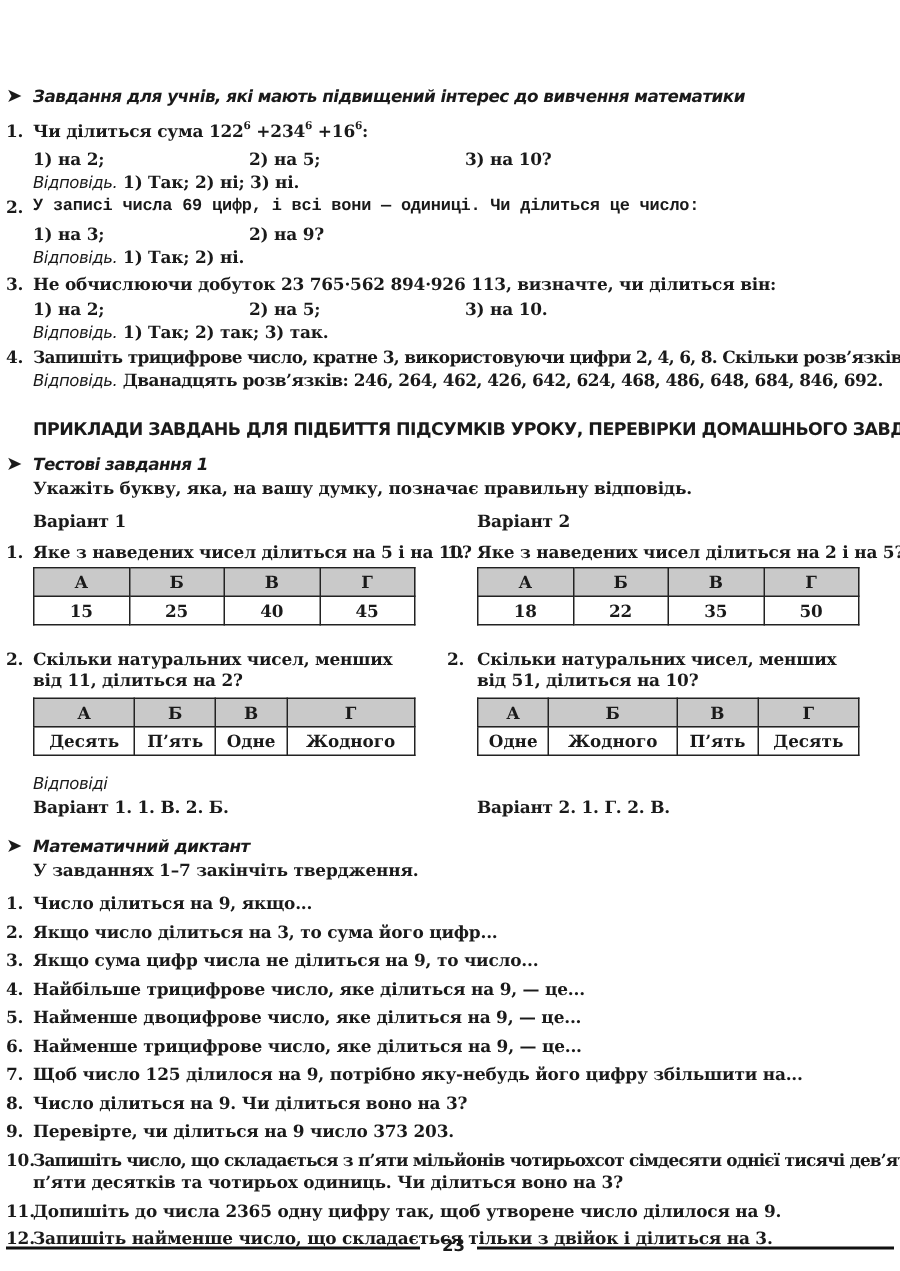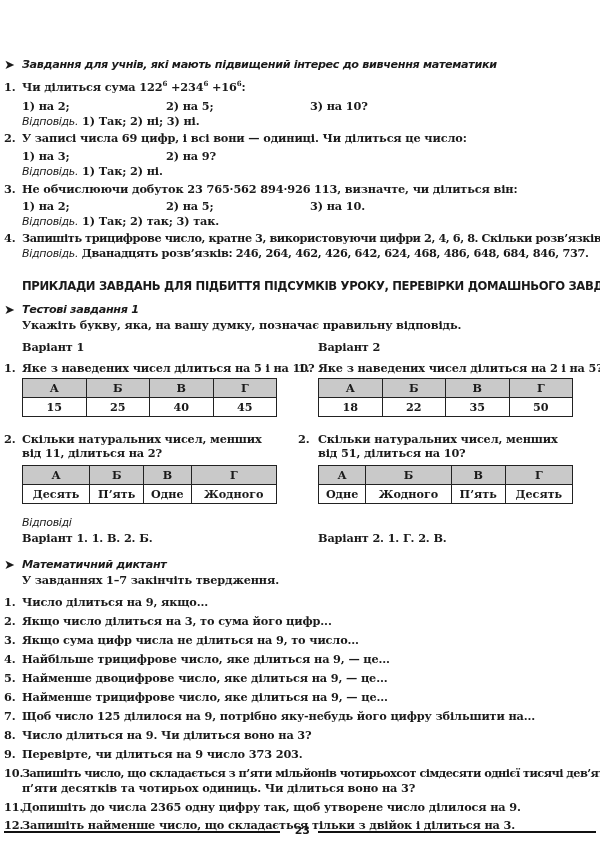--- a/index.html
+++ b/index.html
@@ -49,35 +49,35 @@
   <span class="abs hdr-sec" style="left:22px;top:58px;">Завдання для учнів, які мають підвищений інтерес до вивчення математики</span>
 
   <span class="abs txt" style="left:4px;top:80px;">1.</span>
   <span class="abs txt" style="left:22px;top:80px;"><span>Чи ділиться сума </span><span>122</span><sup>6</sup> +<span>234</span><sup>6</sup> +<span>16</span><sup>6</sup><span>:</span></span>
   <span class="abs txt" style="left:22px;top:99px;">1)  на 2;</span>
   <span class="abs txt" style="left:166px;top:99px;">2)  на 5;</span>
   <span class="abs txt" style="left:310px;top:99px;">3)  на 10?</span>
   <span class="abs txt" style="left:22px;top:114px;"><span class="ans-label">Відповідь.</span><span> 1) Так; 2) ні; 3) ні.</span></span>
 
   <span class="abs txt" style="left:4px;top:131px;">2.</span>
-  <span class="abs txt" style="left:22px;top:131px;">У записі числа 69 цифр, і всі вони — одиниці. Чи ділиться це число:</span>
+  <span class="abs txt" style="left:22px;top:131px;font-family:Liberation Mono, monospace;">У записі числа 69 цифр, і всі вони — одиниці. Чи ділиться це число:</span>
   <span class="abs txt" style="left:22px;top:149px;">1)  на 3;</span>
   <span class="abs txt" style="left:166px;top:149px;">2)  на 9?</span>
   <span class="abs txt" style="left:22px;top:164px;"><span class="ans-label">Відповідь.</span><span> 1) Так; 2) ні.</span></span>
 
   <span class="abs txt" style="left:4px;top:182px;">3.</span>
   <span class="abs txt" style="left:22px;top:182px;">Не обчислюючи добуток  23 765·562 894·926 113, визначте, чи ділиться він:</span>
   <span class="abs txt" style="left:22px;top:199px;">1)  на 2;</span>
   <span class="abs txt" style="left:166px;top:199px;">2)  на 5;</span>
   <span class="abs txt" style="left:310px;top:199px;">3)  на 10.</span>
   <span class="abs txt" style="left:22px;top:214px;"><span class="ans-label">Відповідь.</span><span> 1) Так; 2) так; 3) так.</span></span>
 
   <span class="abs txt" style="left:4px;top:231px;">4.</span>
   <span class="abs txt" style="left:22px;top:231px;letter-spacing:-0.45px;">Запишіть трицифрове число, кратне 3, використовуючи цифри 2, 4, 6, 8. Скільки розв’язків має задача?</span>
-  <span class="abs txt" style="left:22px;top:246px;letter-spacing:-0.35px;"><span class="ans-label">Відповідь.</span><span> Дванадцять розв’язків: 246, 264, 462, 426, 642, 624, 468, 486, 648, 684, 846, 737.</span></span>
+  <span class="abs txt" style="left:22px;top:246px;letter-spacing:-0.35px;"><span class="ans-label">Відповідь.</span><span> Дванадцять розв’язків: 246, 264, 462, 426, 642, 624, 468, 486, 648, 684, 846, 692.</span></span>
 
   <span class="abs big-head" style="left:22px;top:279px;">ПРИКЛАДИ ЗАВДАНЬ ДЛЯ ПІДБИТТЯ ПІДСУМКІВ УРОКУ, ПЕРЕВІРКИ ДОМАШНЬОГО ЗАВДАННЯ</span>
 
   <span class="abs arrow" style="left:4px;top:302px;">➤</span>
   <span class="abs hdr-sec" style="left:22px;top:303px;">Тестові завдання 1</span>
   <span class="abs txt" style="left:22px;top:318px;">Укажіть букву, яка, на вашу думку, позначає правильну відповідь.</span>
 
   <span class="abs txt" style="left:22px;top:340px;">Варіант 1</span>
   <span class="abs txt" style="left:4px;top:361px;">1.</span>
   <span class="abs txt" style="left:22px;top:361px;">Яке з наведених чисел ділиться на 5 і на 10?</span>

